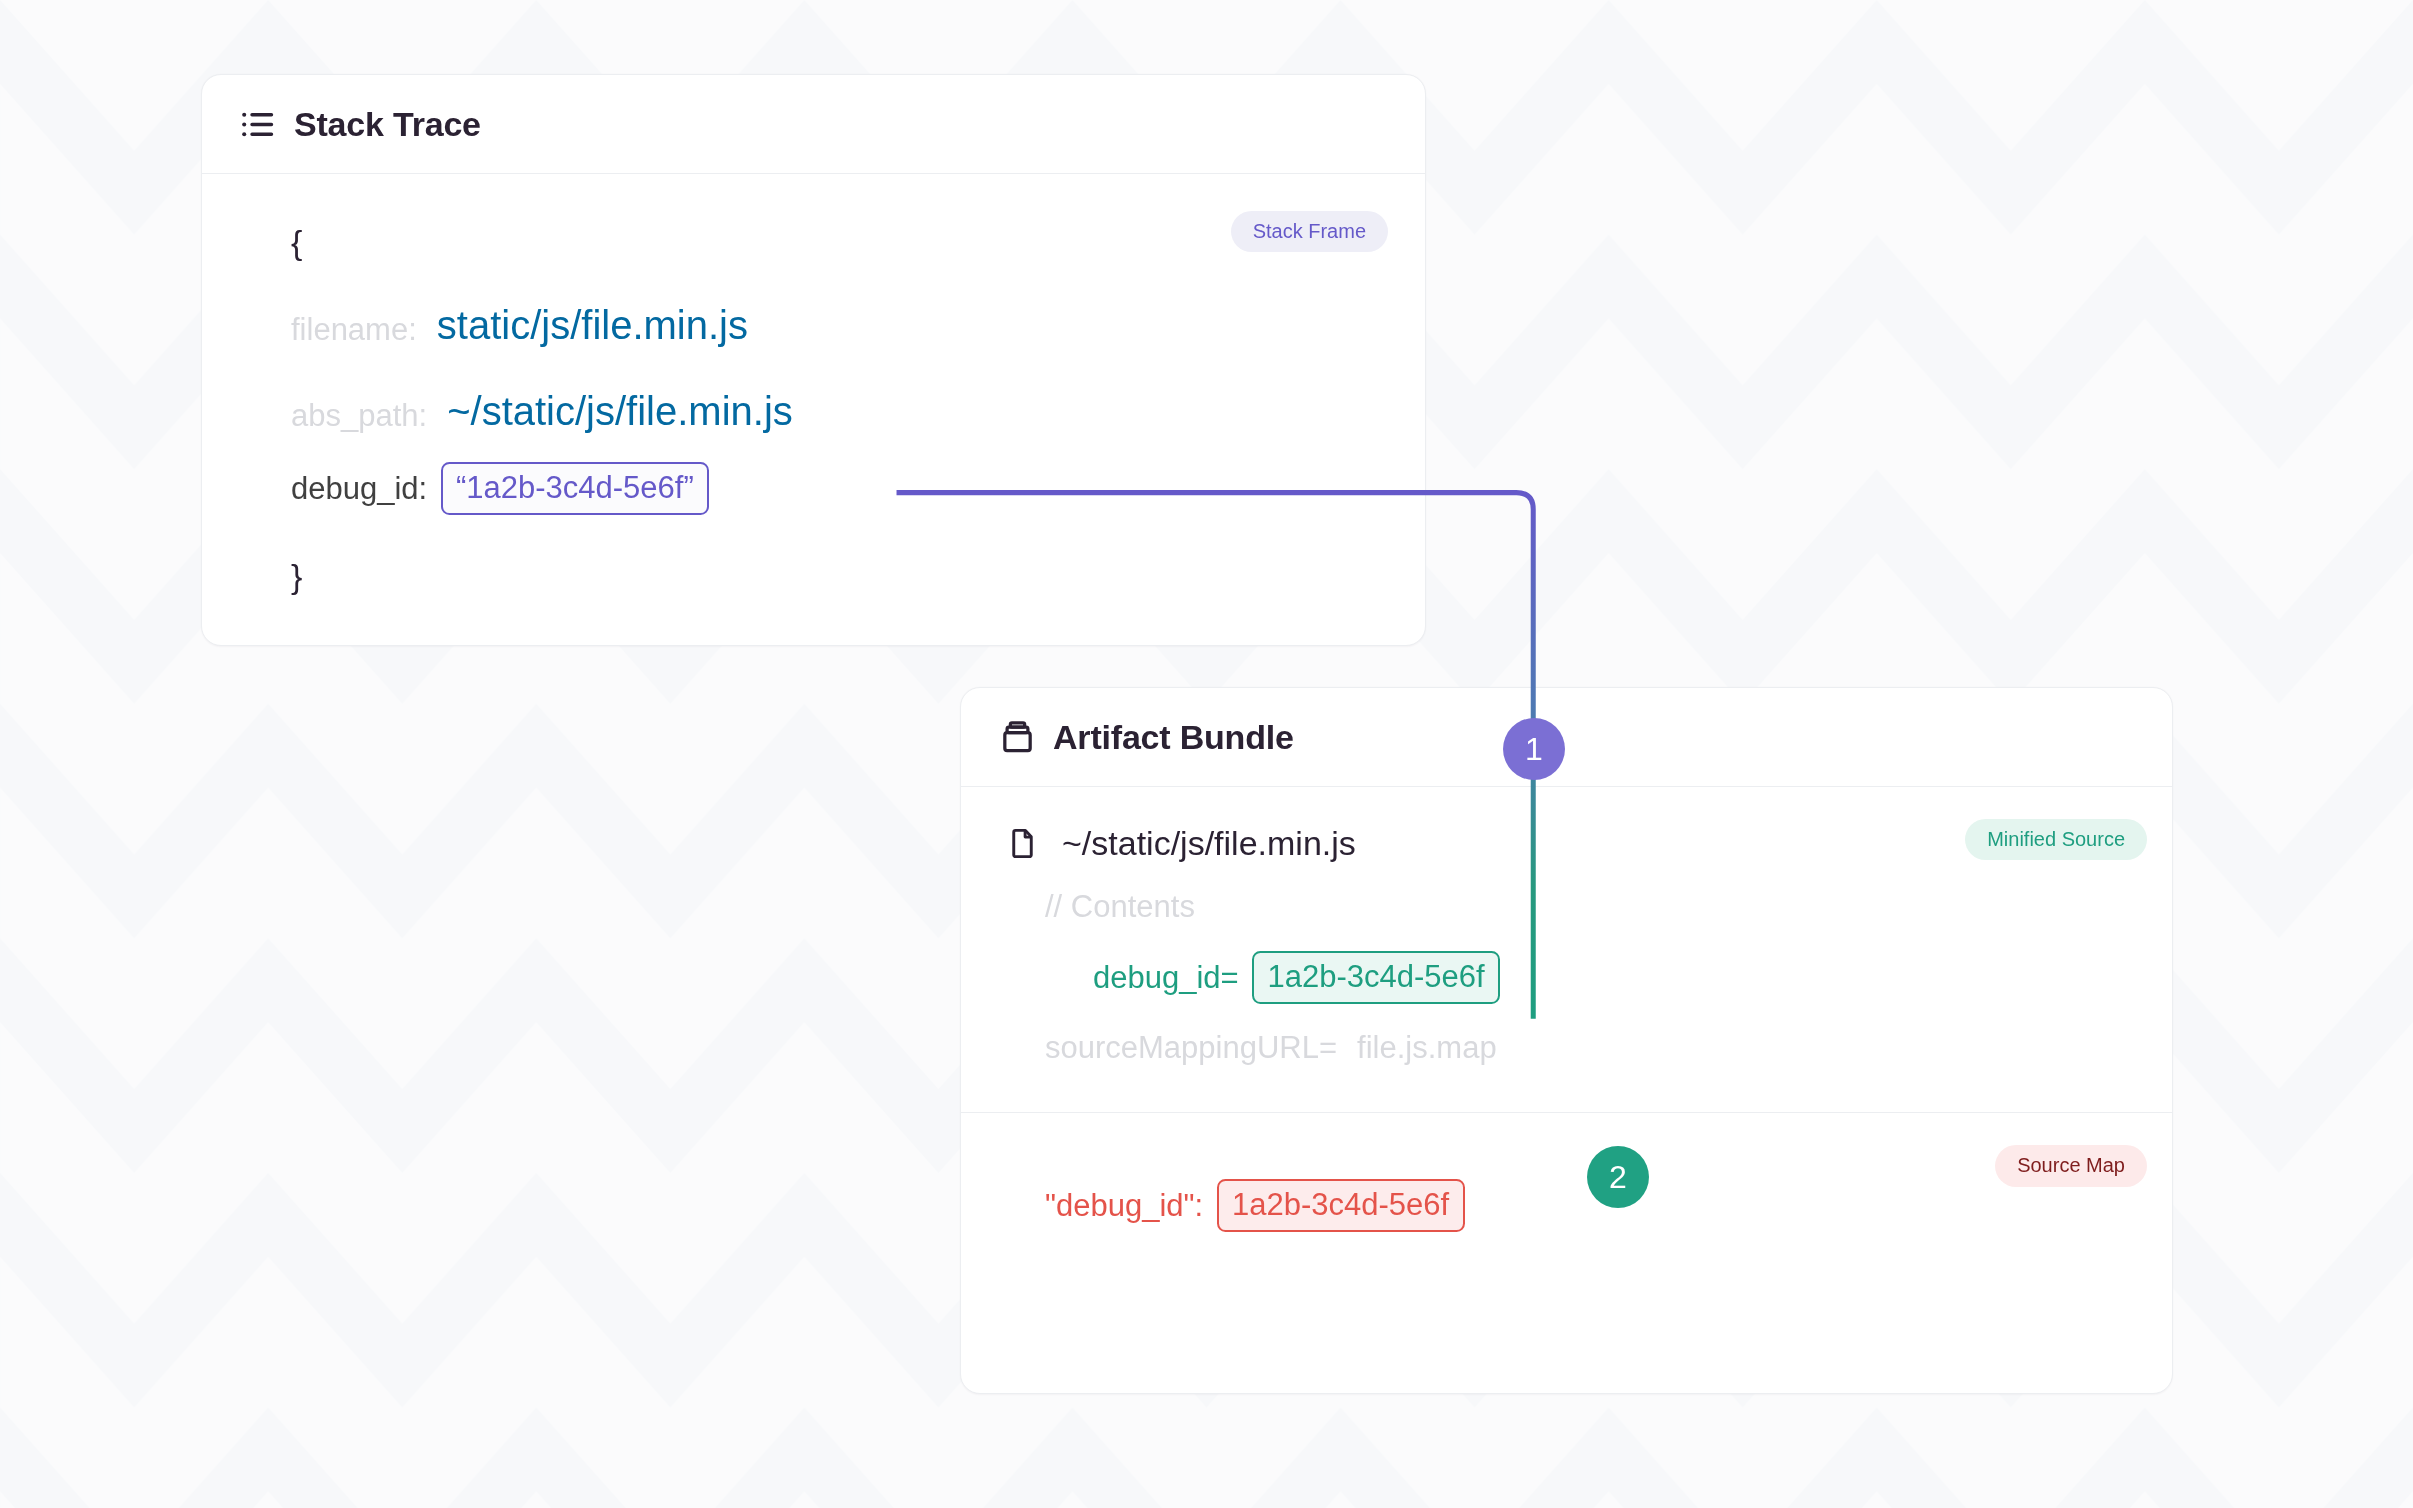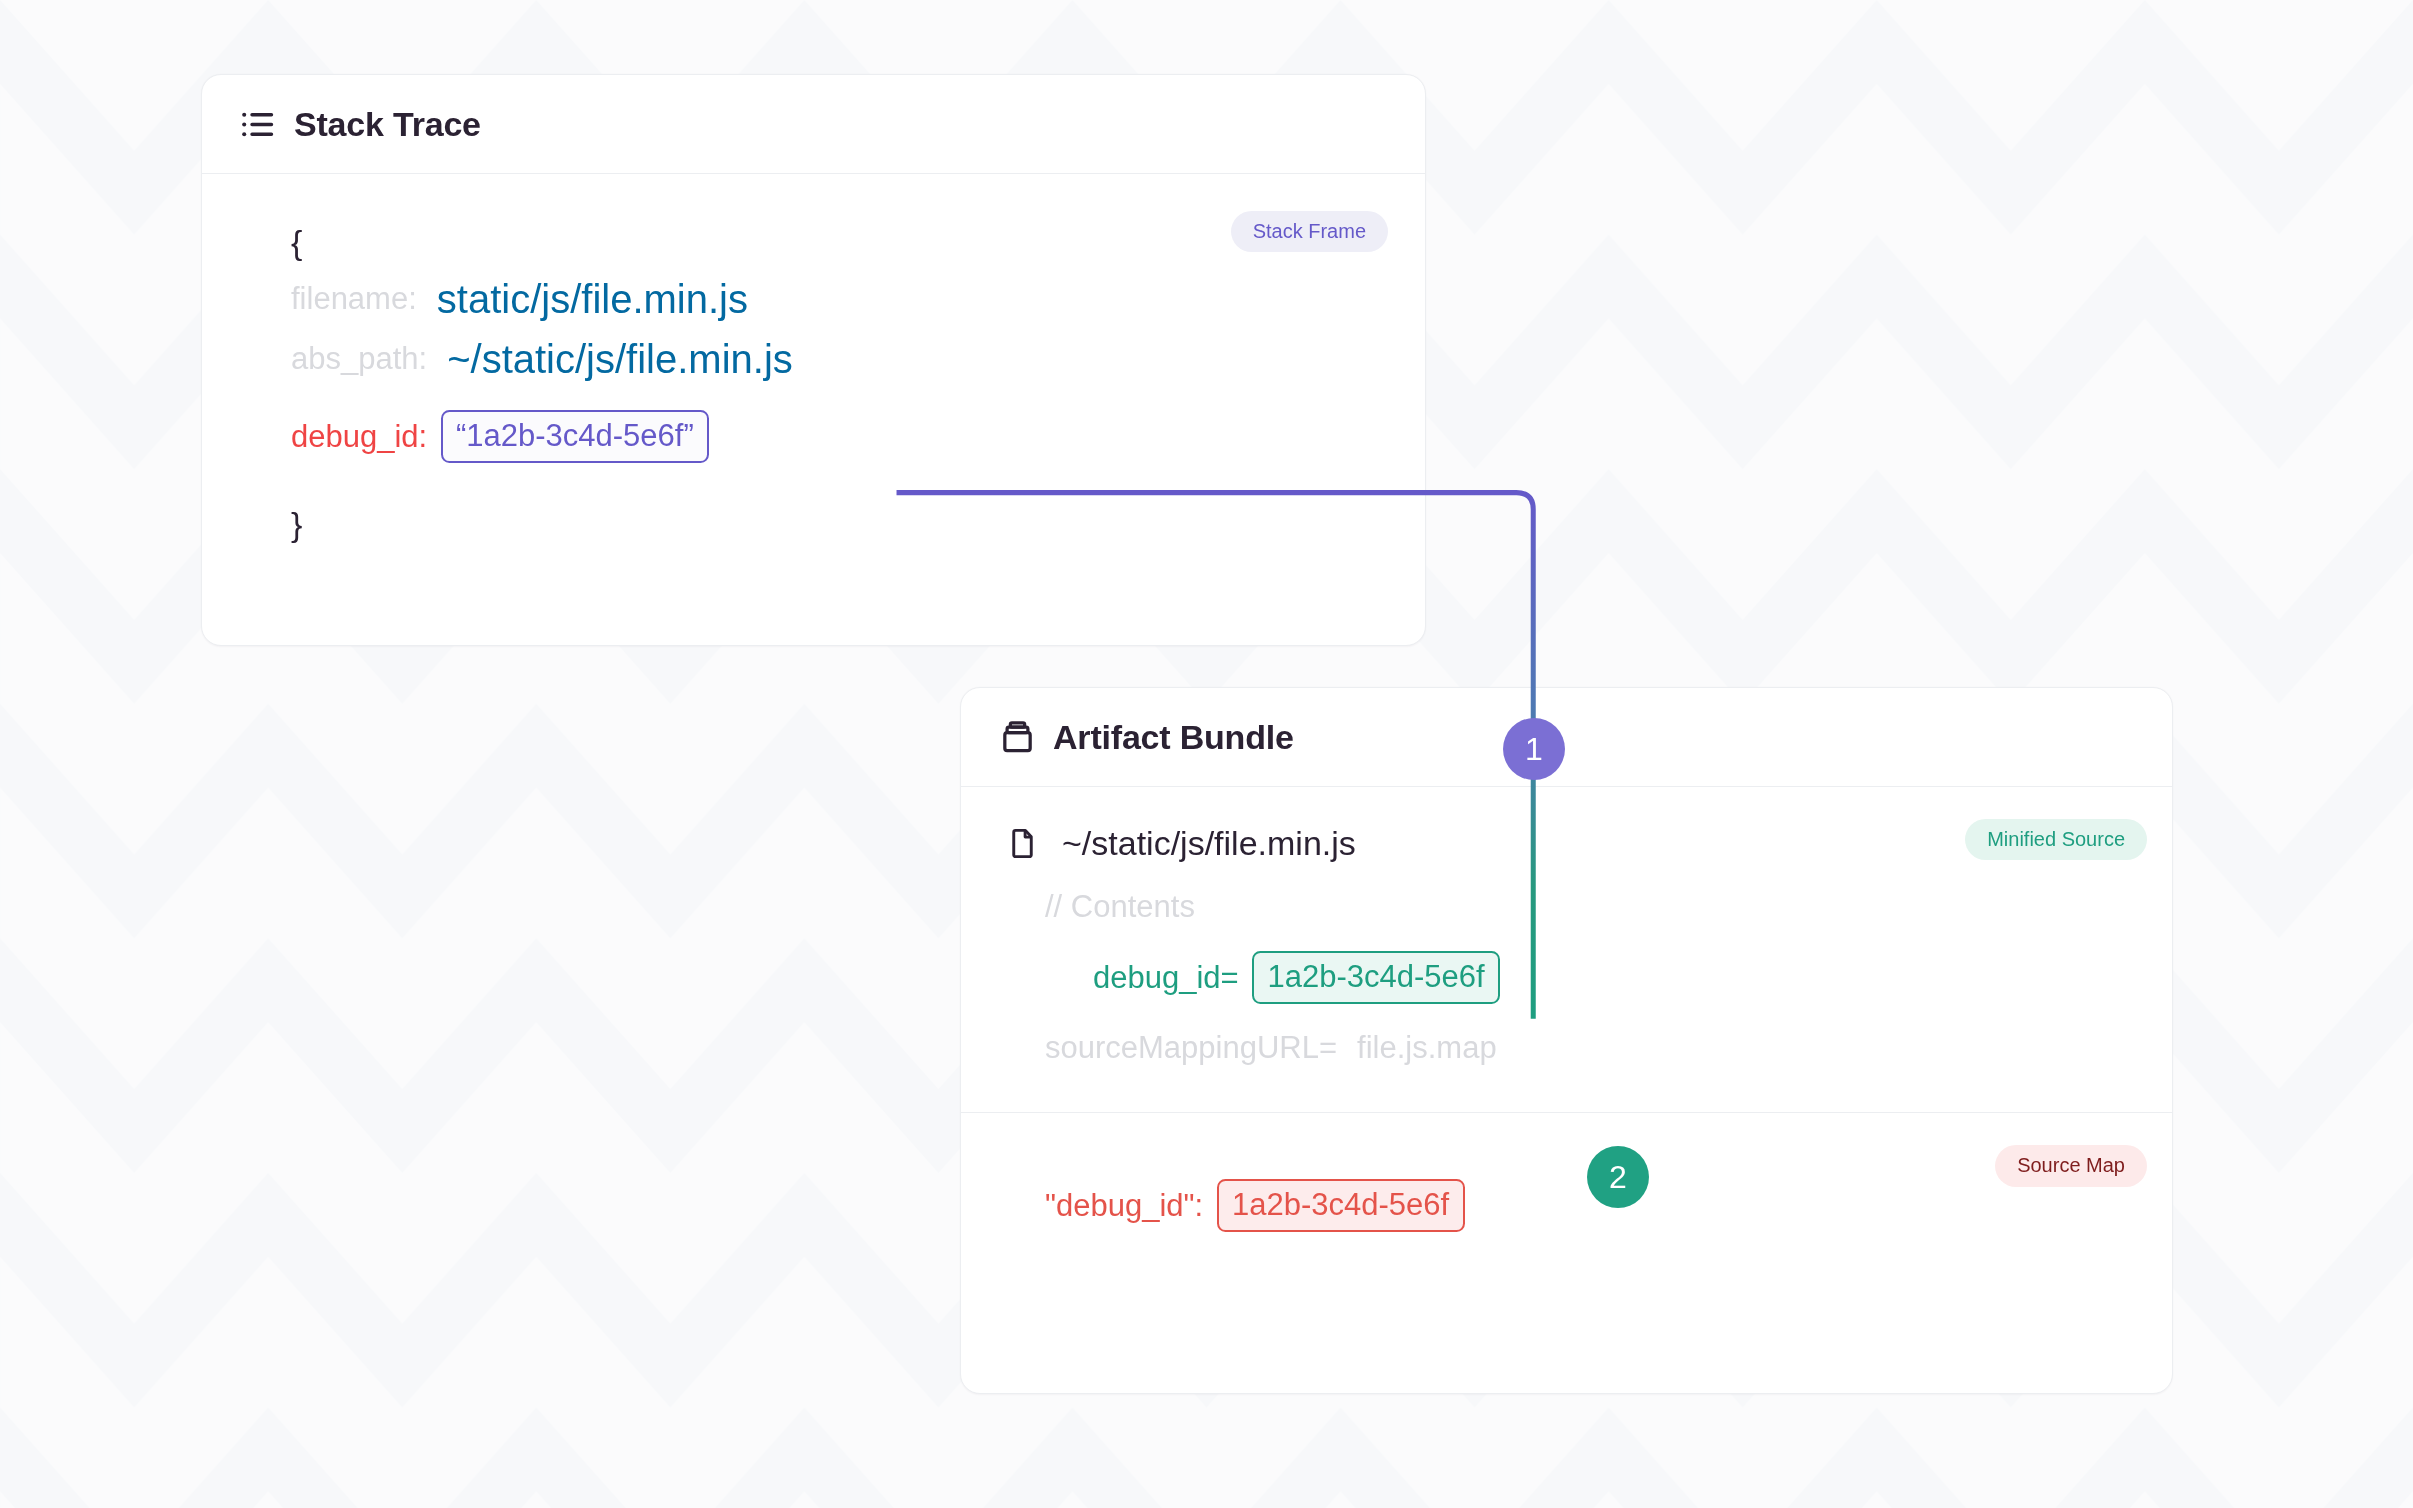--- a/index.html
+++ b/index.html
@@ -76,26 +76,26 @@
 
   .brace {
     color: #2b2233;
     font-size: 34px;
     font-weight: 500;
   }
 
   .st-line-brace-open { margin: 15px 0 0 52px; }
   .st-line-brace-close { margin: 42px 0 0 52px; }
 
-  .st-kv { margin-top: 15px; padding-left: 52px; display: flex; align-items: center; }
+  .st-kv { margin-top: 41px; padding-left: 52px; display: flex; align-items: flex-end; }
   .st-kv .k { color: #d8d9dd; font-size: 31px; min-width: 0; }
   .st-kv .v { color: #0369a1; font-size: 40px; margin-left: 20px; }
 
   .st-kv-active { margin-top: 28.5px; padding-left: 52px; display: flex; align-items: center; }
-  .st-kv-active .k { color: #ef4444; font-size: 31px; font-weight: 500; }
+  .st-kv-active .k { color: #404040; font-size: 31px; font-weight: 500; }
 
   .pill-box {
     display: inline-flex;
     align-items: center;
     justify-content: center;
     margin-left: 13.4px;
     padding: 8.4px 13.4px 10px 13.4px;
     border-radius: 8.4px;
     font-size: 31px;
     line-height: 1;

